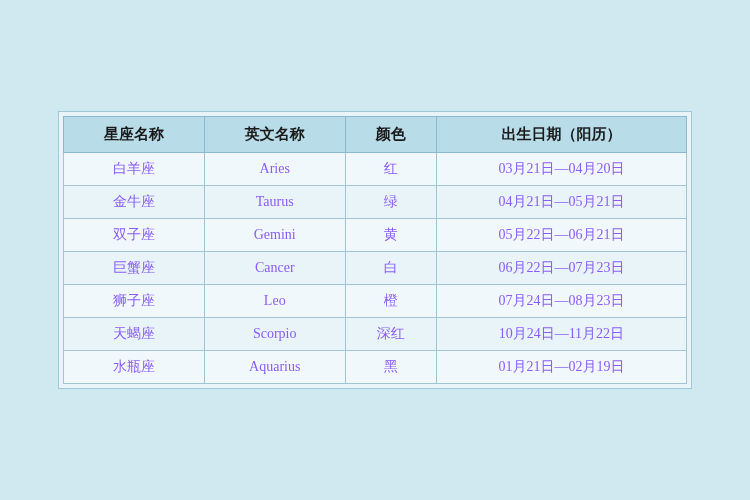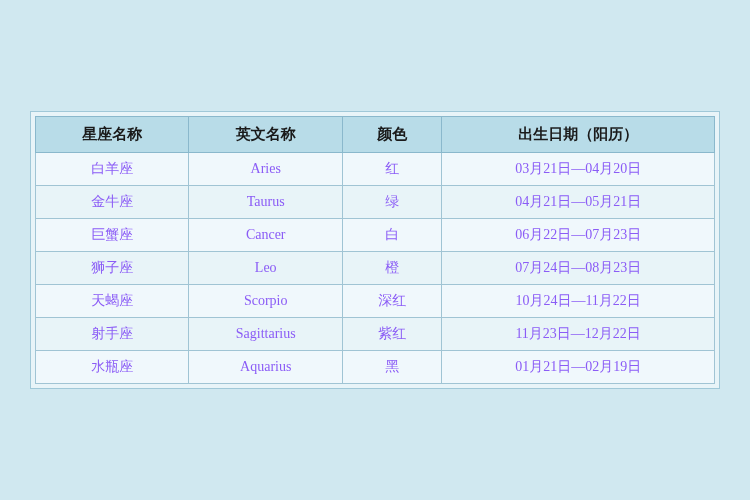--- a/index.html
+++ b/index.html
@@ -20,21 +20,21 @@
     }
 
     .table-container {
       background-color: #e8f4f8;
       border: 1px solid #a0c8d8;
       padding: 4px;
     }
 
     table {
       border-collapse: collapse;
-      width: 680px;
+      width: 624px;
     }
 
     thead tr th {
       background-color: #b8dce8;
       border: 1px solid #8ab8cc;
       padding: 8px 12px;
       text-align: center;
       font-weight: bold;
       color: #1a1a1a;
       font-size: 15px;
@@ -73,44 +73,44 @@
           <td>红</td>
           <td>03月21日—04月20日</td>
         </tr>
         <tr>
           <td>金牛座</td>
           <td>Taurus</td>
           <td>绿</td>
           <td>04月21日—05月21日</td>
         </tr>
         <tr>
+          <td>双子座</td>
+          <td>Gemini</td>
+          <td>黄</td>
+          <td>05月22日—06月21日</td>
+        </tr>
+        <tr>
           <td>巨蟹座</td>
           <td>Cancer</td>
           <td>白</td>
           <td>06月22日—07月23日</td>
         </tr>
         <tr>
           <td>狮子座</td>
           <td>Leo</td>
           <td>橙</td>
           <td>07月24日—08月23日</td>
         </tr>
         <tr>
           <td>天蝎座</td>
           <td>Scorpio</td>
           <td>深红</td>
           <td>10月24日—11月22日</td>
         </tr>
         <tr>
-          <td>射手座</td>
-          <td>Sagittarius</td>
-          <td>紫红</td>
-          <td>11月23日—12月22日</td>
-        </tr>
-        <tr>
           <td>水瓶座</td>
           <td>Aquarius</td>
           <td>黑</td>
           <td>01月21日—02月19日</td>
         </tr>
       </tbody>
   </table>
 </div>
 
 </body></html>

